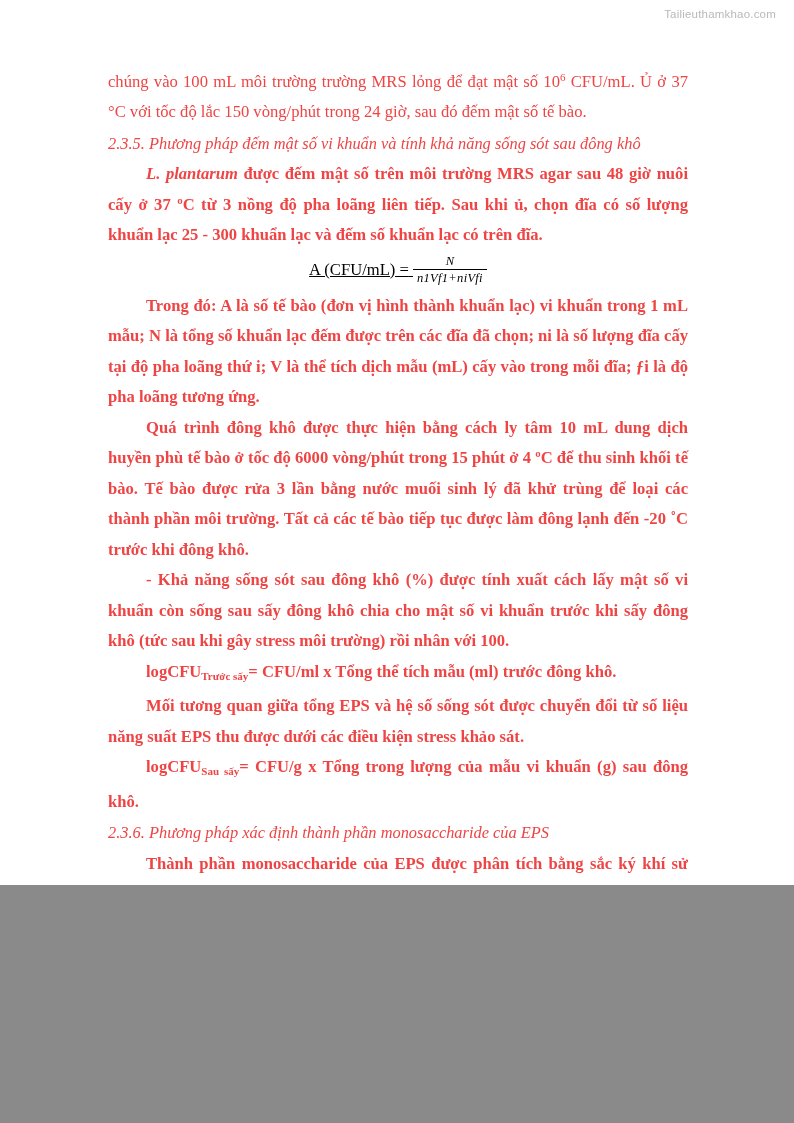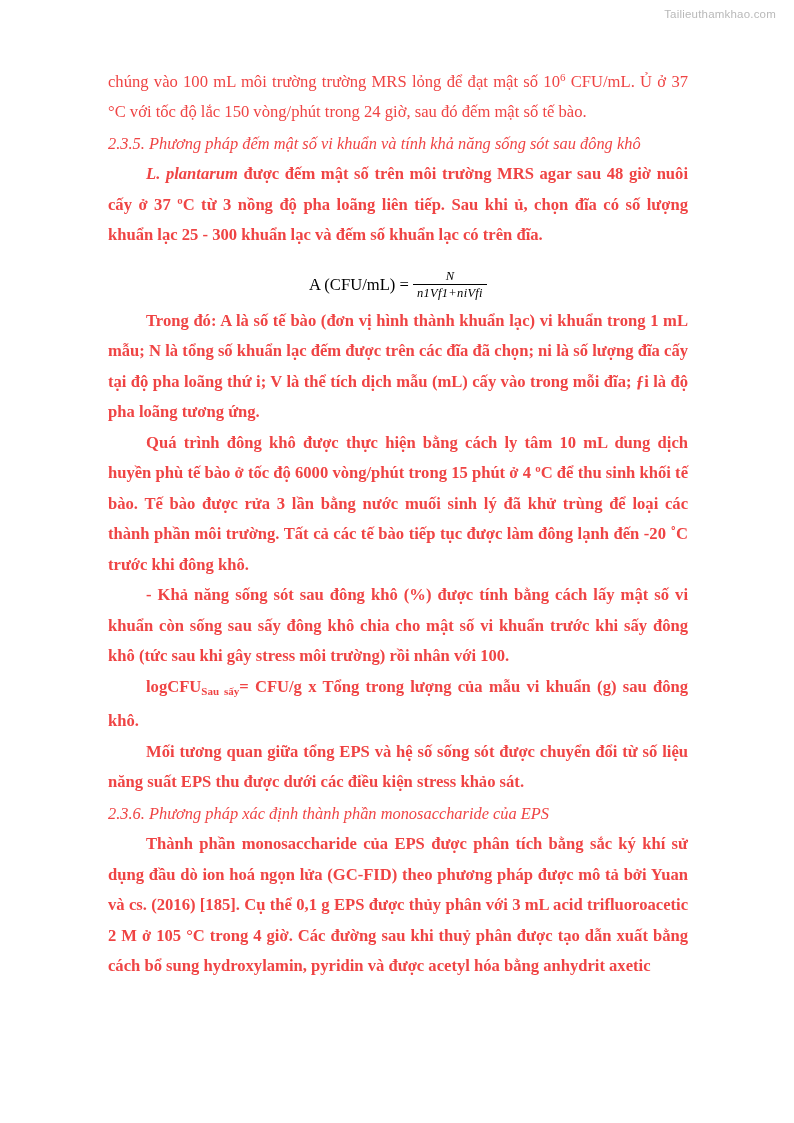--- a/index.html
+++ b/index.html
@@ -6,21 +6,21 @@
     margin: 0;
     padding: 0;
     background: #8a8a8a;
   }
   body {
     font-family: "Liberation Serif", serif;
   }
   .page {
     position: relative;
     width: 794px;
-    height: 1123px;
+    height: 885px;
     background: #ffffff;
     margin: 0 auto;
     overflow: hidden;
   }
   .watermark {
     position: absolute;
     top: 8px;
     right: 18px;
     font-family: "Liberation Sans", sans-serif;
     font-size: 11.5px;
@@ -50,22 +50,23 @@
     font-style: italic;
     font-size: 16.4px;
     line-height: 30.5px;
     margin: 1px 0 0 0;
     text-align: left;
   }
   .formula-line {
     text-align: center;
     font-size: 16.6px;
     line-height: 30px;
-    margin-top: 19px;
+    margin-top: 4px;
     margin-bottom: 4px;
+    text-decoration: underline;
   }
   .frac {
     display: inline-block;
     vertical-align: middle;
     text-align: center;
     font-family: "Liberation Serif", serif;
     font-style: italic;
     font-size: 12.5px;
     line-height: 1.15;
     position: relative;
@@ -121,27 +122,28 @@
       <span class="frac">
         <span class="num">N</span>
         <span class="den">n1Vf1+niVfi</span>
       </span>
     </div>
 
     <p class="indent">Trong đó: A là số tế bào (đơn vị hình thành khuẩn lạc) vi khuẩn trong 1 mL mẫu; N là tổng số khuẩn lạc đếm được trên các đĩa đã chọn; ni là số lượng đĩa cấy tại độ pha loãng thứ i; V là thể tích dịch mẫu (mL) cấy vào trong mỗi đĩa; ƒi là độ pha loãng tương ứng.</p>
 
     <p class="indent">Quá trình đông khô được thực hiện bằng cách ly tâm 10 mL dung dịch huyền phù tế bào ở tốc độ 6000 vòng/phút trong 15 phút ở 4 ºC để thu sinh khối tế bào. Tế bào được rửa 3 lần bằng nước muối sinh lý đã khử trùng để loại các thành phần môi trường. Tất cả các tế bào tiếp tục được làm đông lạnh đến -20 ˚C trước khi đông khô.</p>
 
-    <p class="indent">- Khả năng sống sót sau đông khô (%) được tính bằng cách lấy mật số vi khuẩn còn sống sau sấy đông khô chia cho mật số vi khuẩn trước khi sấy đông khô (tức sau khi gây stress môi trường) rồi nhân với 100.</p>
+    <p class="indent">- Khả năng sống sót sau đông khô (%) được tính xuất cách lấy mật số vi khuẩn còn sống sau sấy đông khô chia cho mật số vi khuẩn trước khi sấy đông khô (tức sau khi gây stress môi trường) rồi nhân với 100.</p>
 
 
+    <p class="indent"><span>logCFU</span><span class="sub">Trước sấy</span><span>= CFU/ml x Tổng thể tích mẫu (ml) trước đông khô.</span></p>
+
+    <p class="indent">Mối tương quan giữa tổng EPS và hệ số sống sót được chuyển đổi từ số liệu năng suất EPS thu được dưới các điều kiện stress khảo sát.</p>
 
     <p class="indent"><span>logCFU</span><span class="sub">Sau sấy</span><span>= CFU/g x Tổng trong lượng của mẫu vi khuẩn (g) sau đông khô.</span></p>
-
-    <p class="indent">Mối tương quan giữa tổng EPS và hệ số sống sót được chuyển đổi từ số liệu năng suất EPS thu được dưới các điều kiện stress khảo sát.</p>
 
     <p class="heading">2.3.6. Phương pháp xác định thành phần monosaccharide của EPS</p>
 
     <p class="indent">Thành phần monosaccharide của EPS được phân tích bằng sắc ký khí sử dụng đầu dò ion hoá ngọn lửa (GC-FID) theo phương pháp được mô tả bởi Yuan và cs. (2016) [185]. Cụ thể 0,1 g EPS được thủy phân với 3 mL acid trifluoroacetic 2 M ở 105 °C trong 4 giờ. Các đường sau khi thuỷ phân được tạo dẫn xuất bằng cách bổ sung hydroxylamin, pyridin và được acetyl hóa bằng anhydrit axetic</p>
 
   </div>
 
 
 </div>
 

